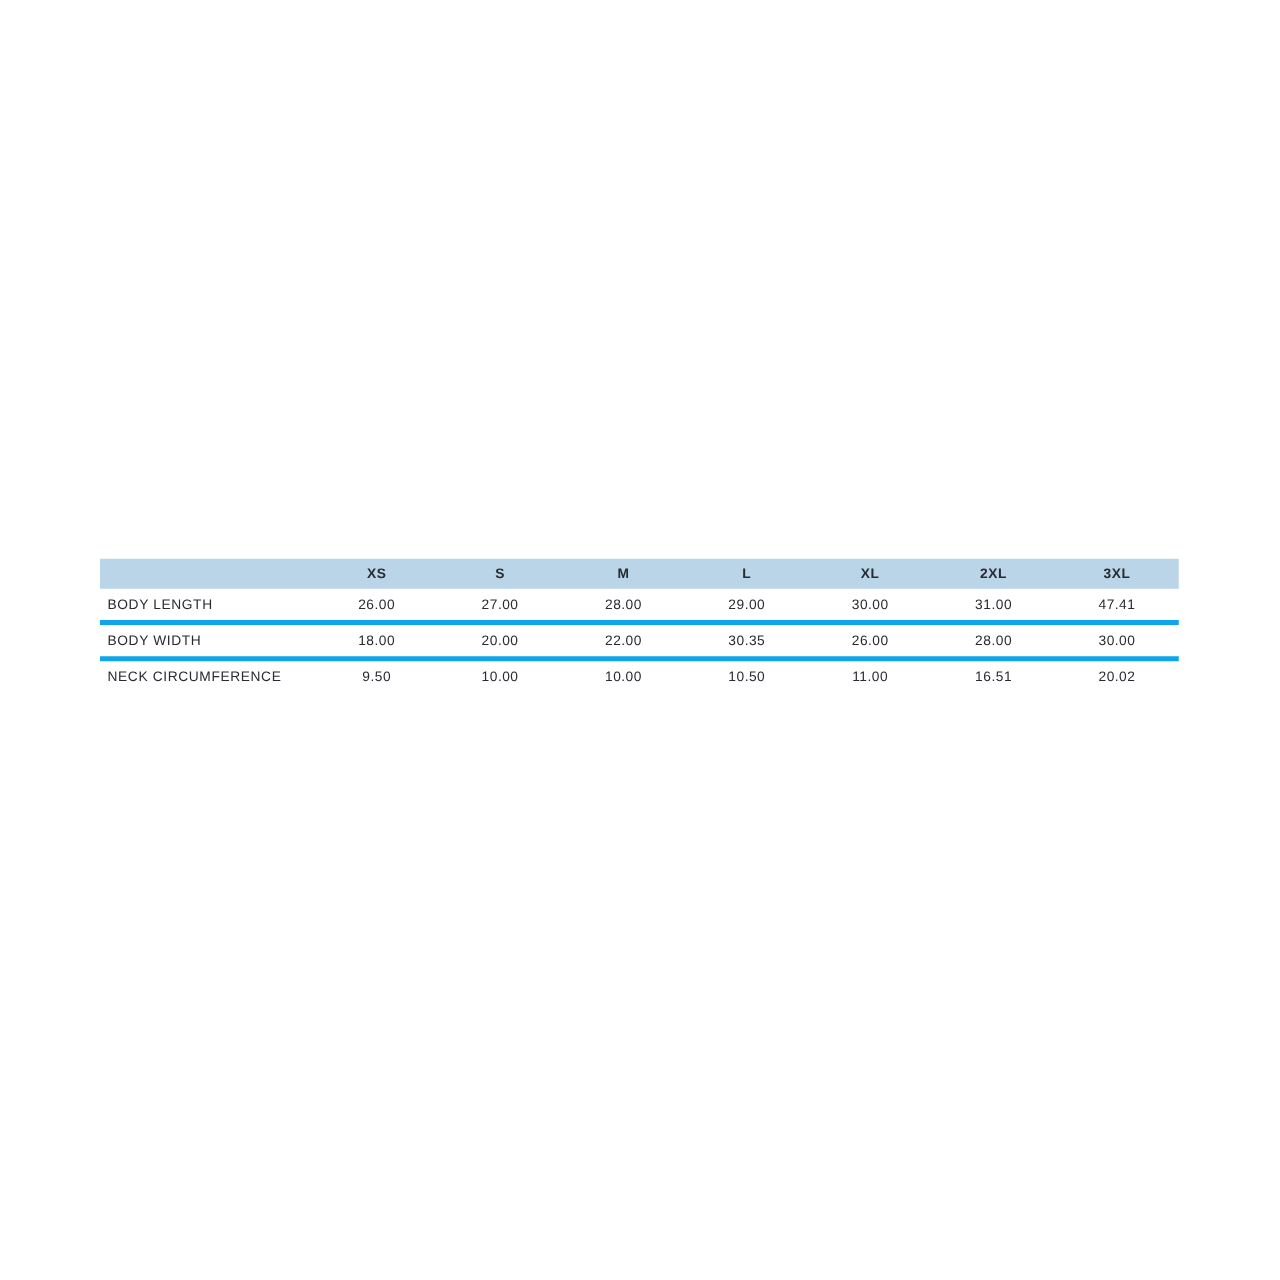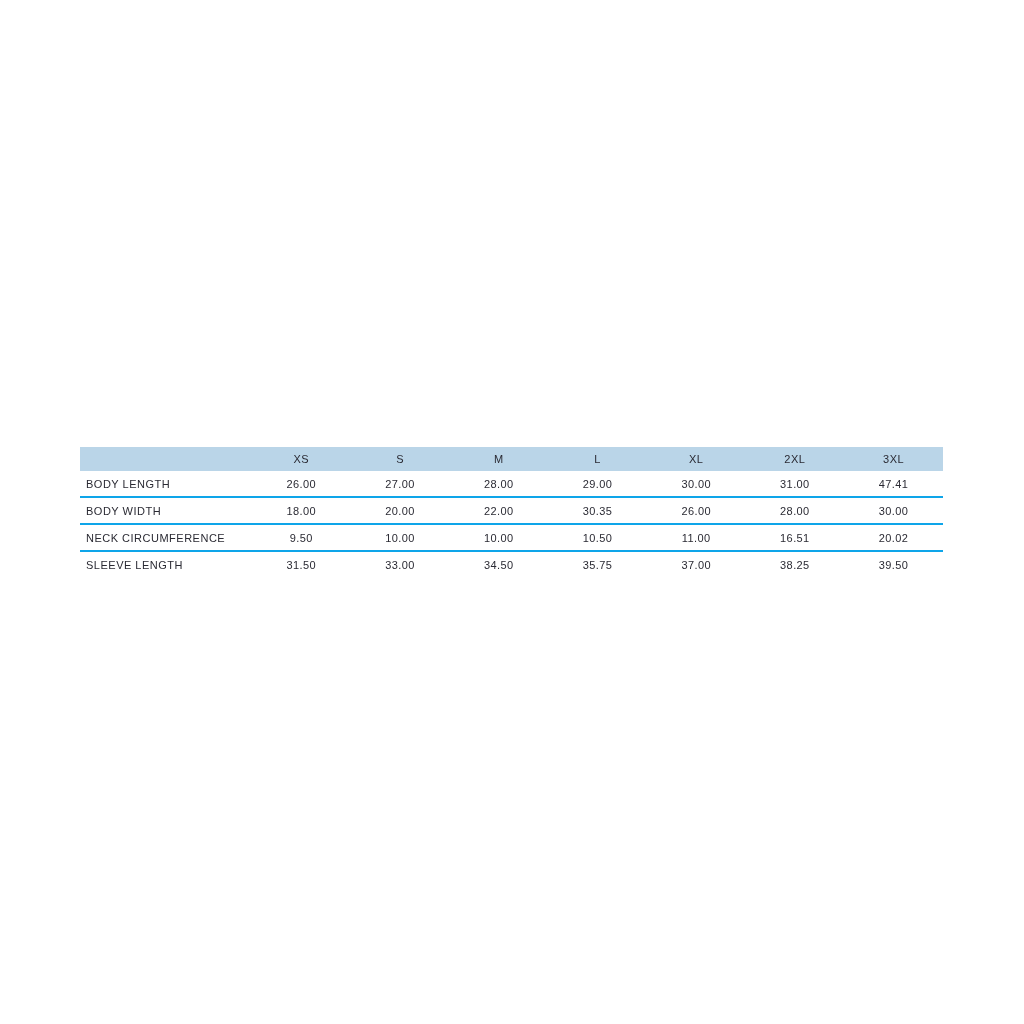--- a/index.html
+++ b/index.html
@@ -23,21 +23,21 @@
     top: 447px;
     width: 863px;
     color: #2a2a33;
     font-size: 11px;
     letter-spacing: 0.4px;
   }
   .row {
     display: flex;
     align-items: center;
     height: 25px;
-    border-bottom: 2px solid #0ea5e9;
+    border-bottom: 4px solid #0ea5e9;
   }
   .row:last-child {
     border-bottom: none;
   }
   .header-row {
     display: flex;
     align-items: center;
     height: 24px;
     background: #bad5e8;
     border-bottom: none;
@@ -50,21 +50,21 @@
     width: 172px;
     padding-left: 6px;
     text-align: left;
   }
   .cell.head,
   .cell.value {
     width: 98.71px;
     text-align: center;
   }
   .cell.head {
-    font-weight: 400;
+    font-weight: 700;
     letter-spacing: 0.5px;
   }
   .cell.label {
     letter-spacing: 0.5px;
   }
 </style>
 </head>
 <body>
 
 <div class="page">
@@ -105,25 +105,15 @@
         <div class="row">
           <div class="cell label">NECK CIRCUMFERENCE</div>
           <div class="cell value">9.50</div>
           <div class="cell value">10.00</div>
           <div class="cell value">10.00</div>
           <div class="cell value">10.50</div>
           <div class="cell value">11.00</div>
           <div class="cell value">16.51</div>
           <div class="cell value">20.02</div>
         </div>
-        <div class="row">
-          <div class="cell label">SLEEVE LENGTH</div>
-          <div class="cell value">31.50</div>
-          <div class="cell value">33.00</div>
-          <div class="cell value">34.50</div>
-          <div class="cell value">35.75</div>
-          <div class="cell value">37.00</div>
-          <div class="cell value">38.25</div>
-          <div class="cell value">39.50</div>
-        </div>
       </div>
   </div>
 </div>
 
 </body></html>

